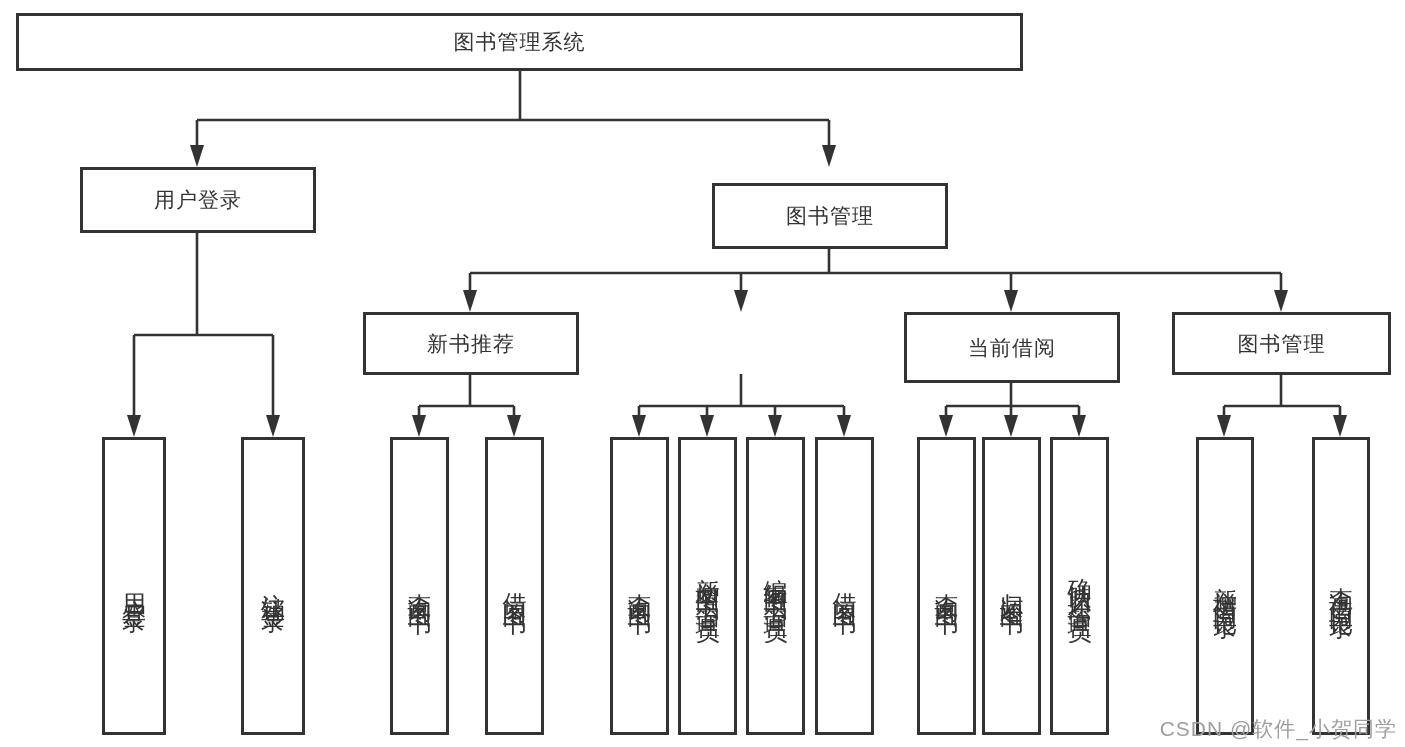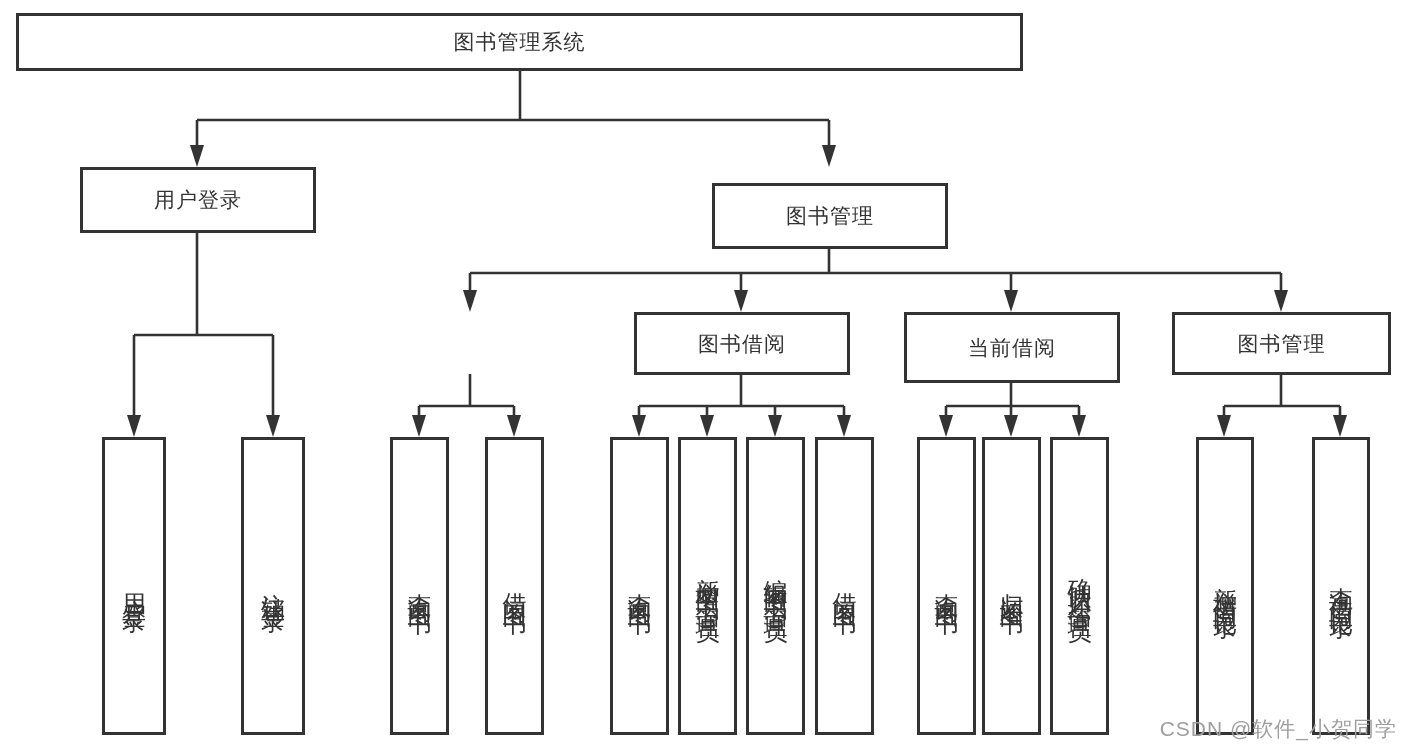--- a/index.html
+++ b/index.html
@@ -99,21 +99,21 @@
       <polygon class="arrowhead" points="1217,415 1231,415 1224,437"></polygon>
       <polygon class="arrowhead" points="1333,415 1347,415 1340,437"></polygon>
     </g>
   </svg>
 
   <div class="node" style="left:16px;top:13px;width:1007px;height:58px;">图书管理系统</div>
 
   <div class="node" style="left:80px;top:167px;width:236px;height:66px;">用户登录</div>
   <div class="node" style="left:712px;top:183px;width:236px;height:66px;">图书管理</div>
 
-  <div class="node" style="left:634px;top:312px;width:216px;height:63px;">图书借阅</div>
+  <div class="node" style="left:363px;top:312px;width:216px;height:63px;">新书推荐</div>
   <div class="node" style="left:904px;top:312px;width:216px;height:71px;">当前借阅</div>
   <div class="node" style="left:1172px;top:312px;width:219px;height:63px;">图书管理</div>
 
   <div class="leaf" style="left:102px;top:437px;width:64px;height:298px;">用户登录</div>
   <div class="leaf" style="left:241px;top:437px;width:64px;height:298px;">注销登录</div>
 
   <div class="leaf" style="left:390px;top:437px;width:59px;height:298px;">查询图书</div>
   <div class="leaf" style="left:485px;top:437px;width:59px;height:298px;">借阅图书</div>
 
   <div class="leaf" style="left:610px;top:437px;width:59px;height:298px;">查询图书</div>

